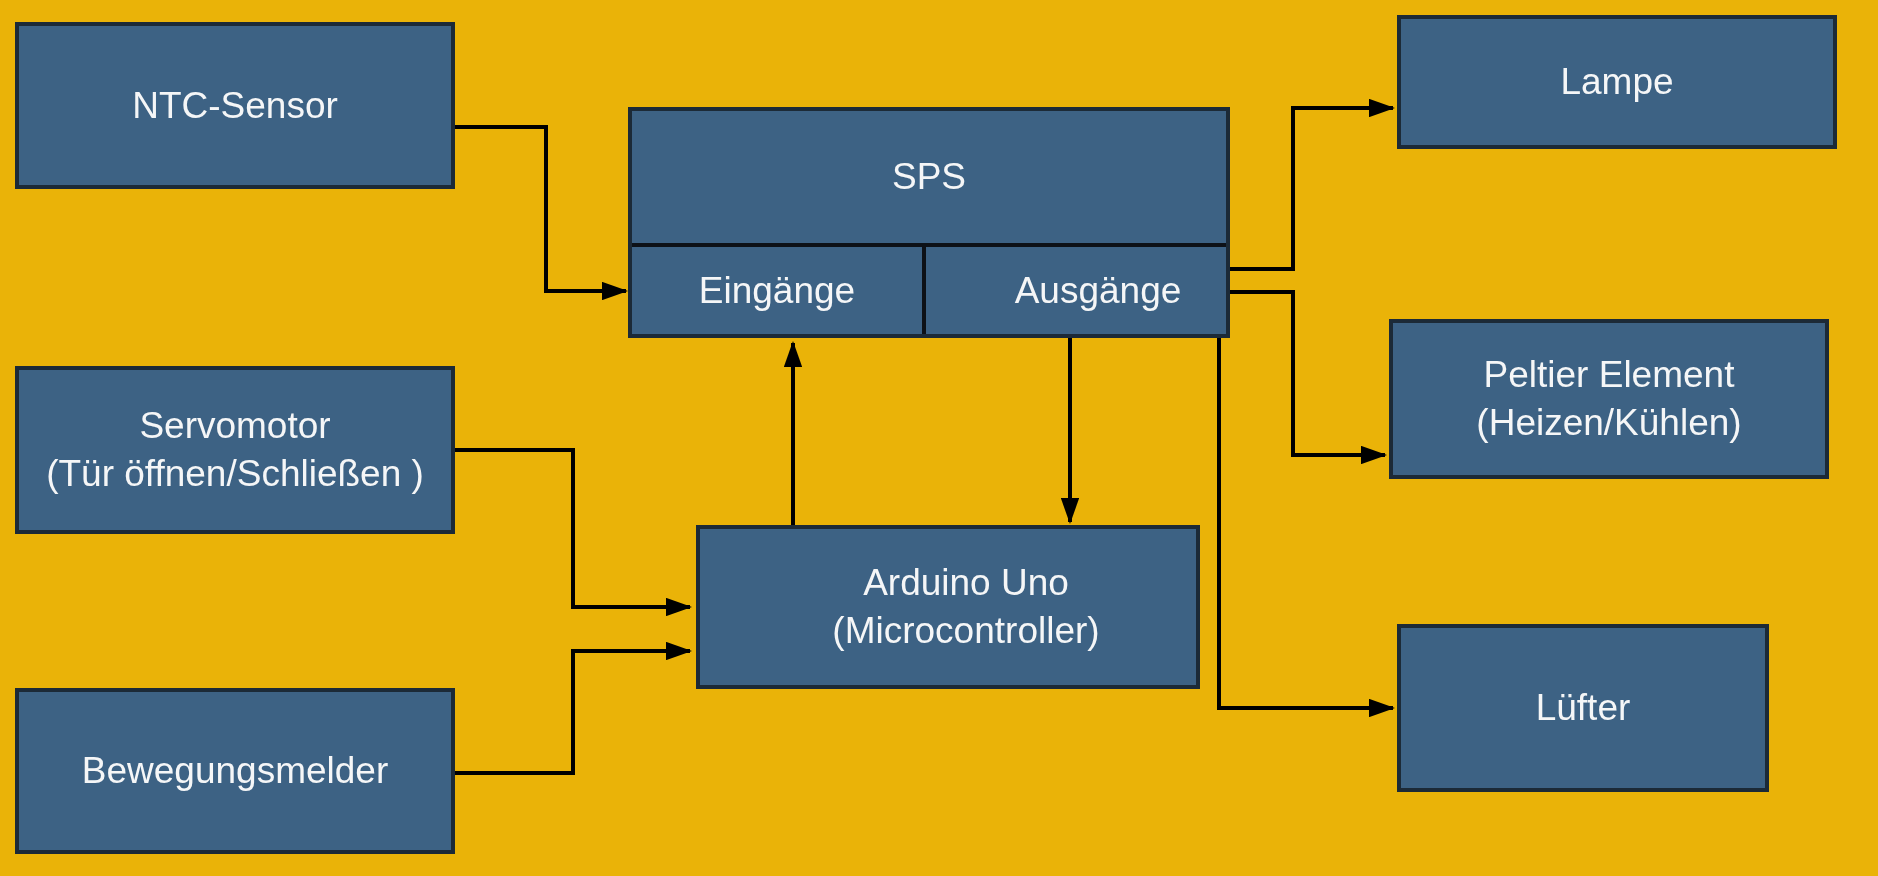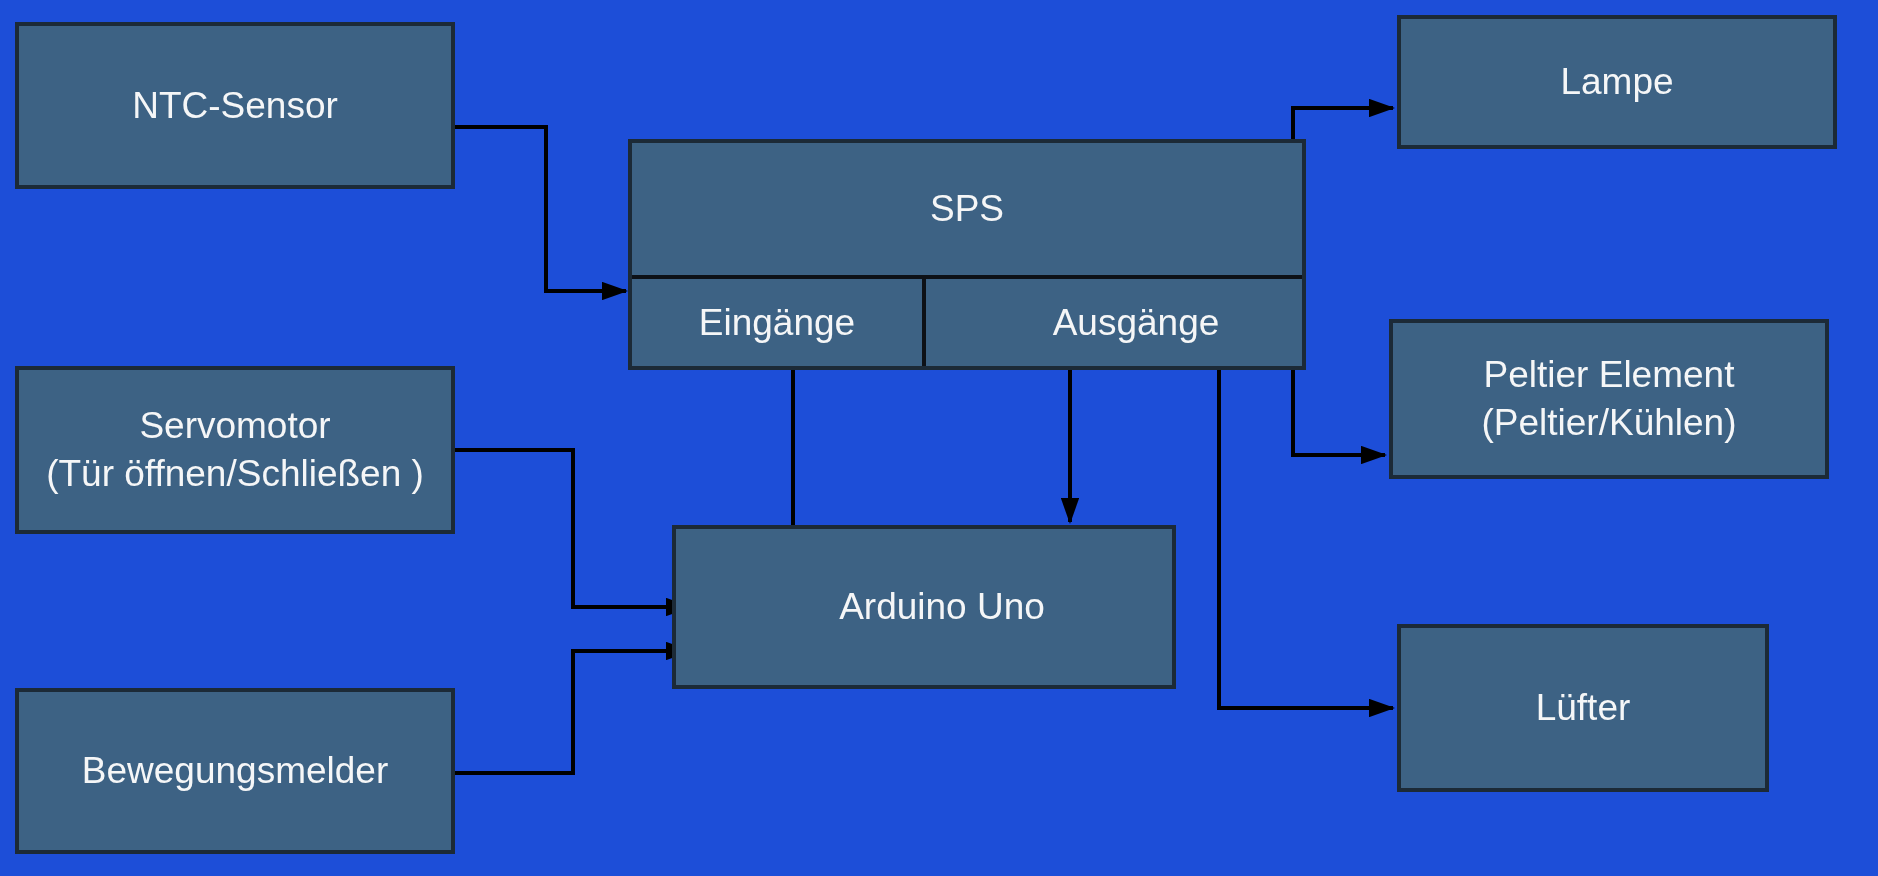--- a/index.html
+++ b/index.html
@@ -4,21 +4,21 @@
 <style>
   html, body {
     margin: 0;
     padding: 0;
     background: #ffffff;
   }
   #stage {
     position: relative;
     width: 1878px;
     height: 876px;
-    background: #1d4ed8;
+    background: #eab308;
     overflow: hidden;
     font-family: "Liberation Sans", sans-serif;
   }
   .node {
     position: absolute;
     box-sizing: border-box;
     background: #3d6284;
     border: 4px solid #1c2a37;
     color: #f5f6f7;
     display: flex;
@@ -100,44 +100,45 @@
 
   <div class="node" style="left:15px; top:688px; width:440px; height:166px;">
     <span class="ln">Bewegungsmelder</span>
   </div>
 
   <div class="node" style="left:15px; top:366px; width:440px; height:168px;">
     <span class="ln">Servomotor</span>
     <span class="ln">(Tür öffnen/Schließen )</span>
   </div>
 
-  <div class="node sps" style="left:628px; top:107px; width:678px; height:231px;margin-top:32px;">
+  <div class="node sps" style="left:628px; top:107px; width:602px; height:231px;">
     <div class="sps-top">
       <span class="ln">SPS</span>
     </div>
     <div class="sps-row">
       <div class="sps-cell cell-in">
         <span class="ln">Eingänge</span>
       </div>
       <div class="sps-cell cell-out">
         <span class="ln">Ausgänge</span>
       </div>
     </div>
   </div>
 
-  <div class="node" style="left:672px; top:525px; width:504px; height:164px;padding-left:36px;">
+  <div class="node" style="left:696px; top:525px; width:504px; height:164px;padding-left:36px;">
     <span class="ln">Arduino Uno</span>
+    <span class="ln">(Microcontroller)</span>
   </div>
 
   <div class="node" style="left:1397px; top:15px; width:440px; height:134px;">
     <span class="ln">Lampe</span>
   </div>
 
   <div class="node" style="left:1389px; top:319px; width:440px; height:160px;">
     <span class="ln">Peltier Element</span>
-    <span class="ln">(Peltier/Kühlen)</span>
+    <span class="ln">(Heizen/Kühlen)</span>
   </div>
 
   <div class="node" style="left:1397px; top:624px; width:372px; height:168px;">
     <span class="ln">Lüfter</span>
   </div>
 
 </div>
 
 </body></html>

